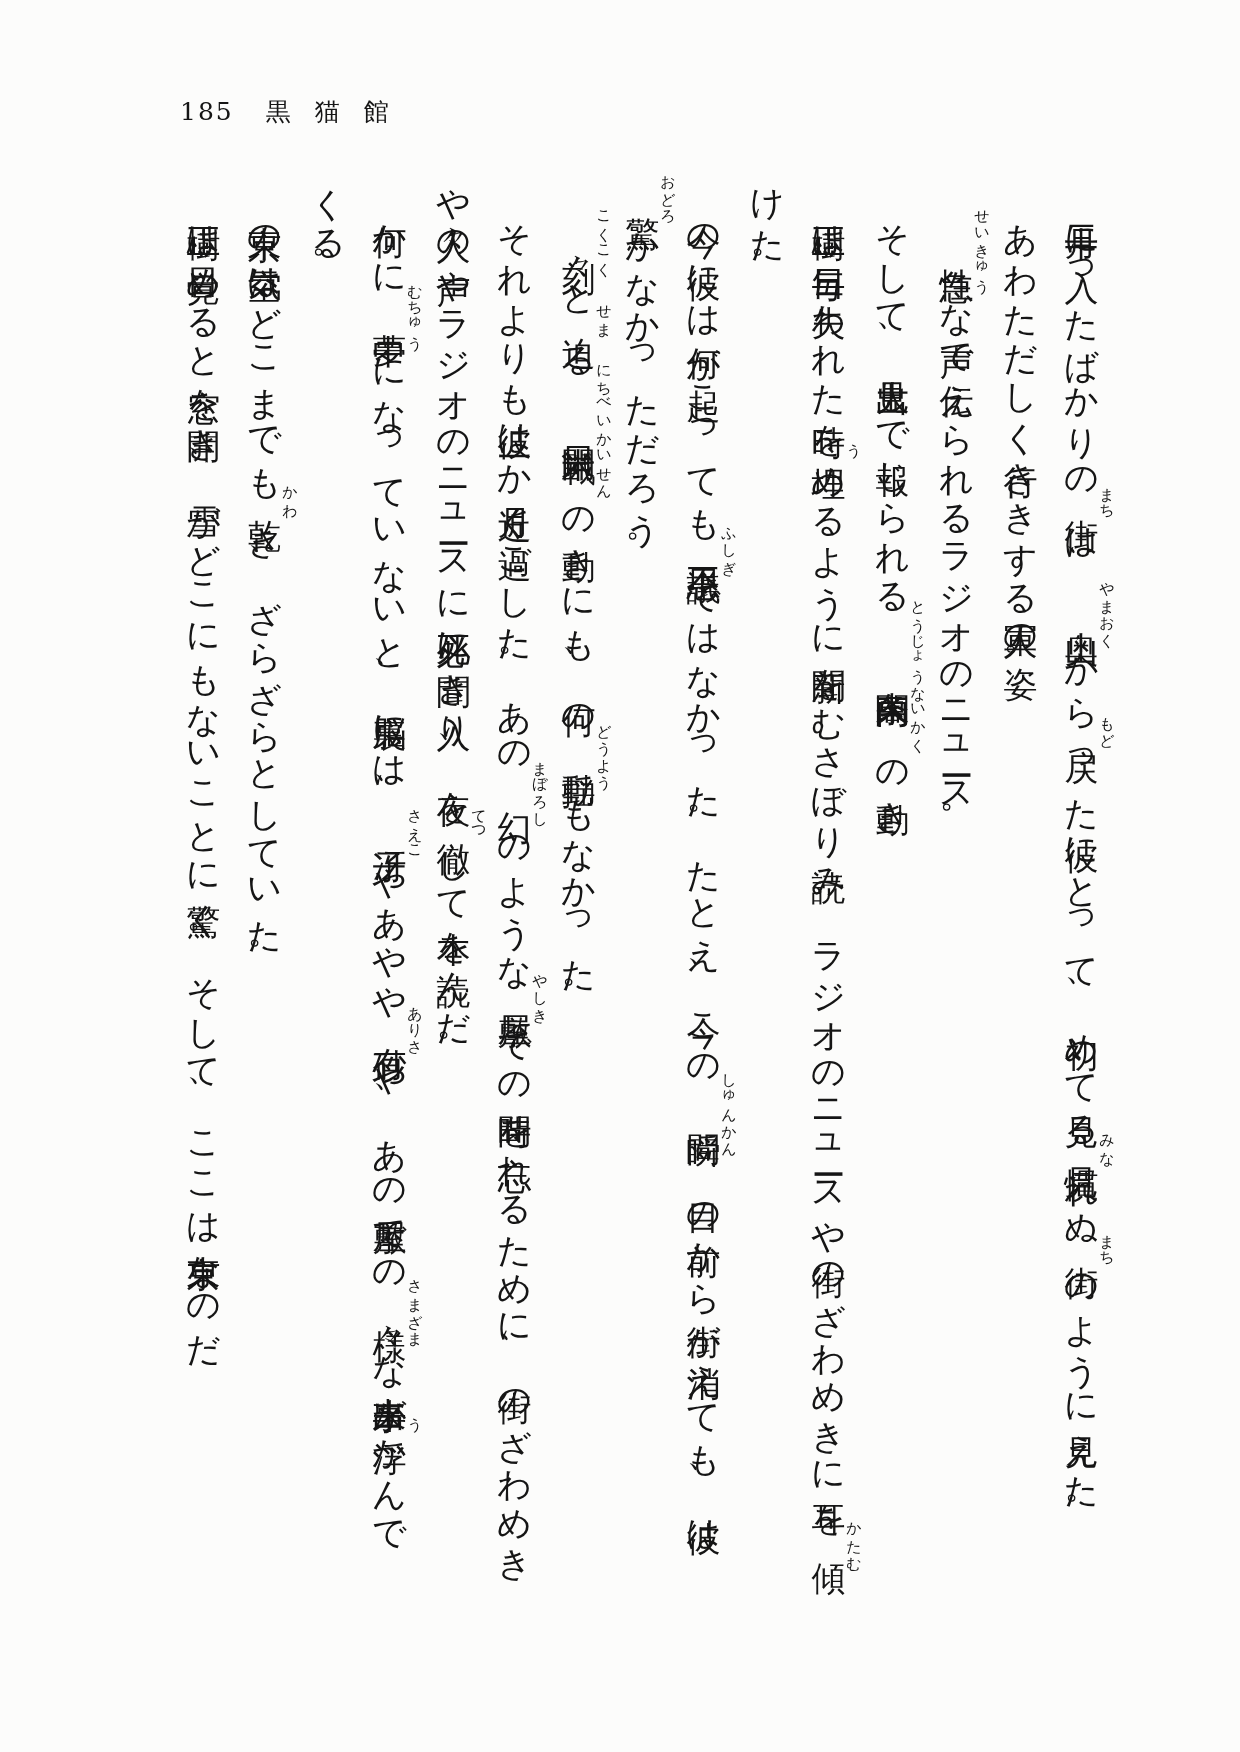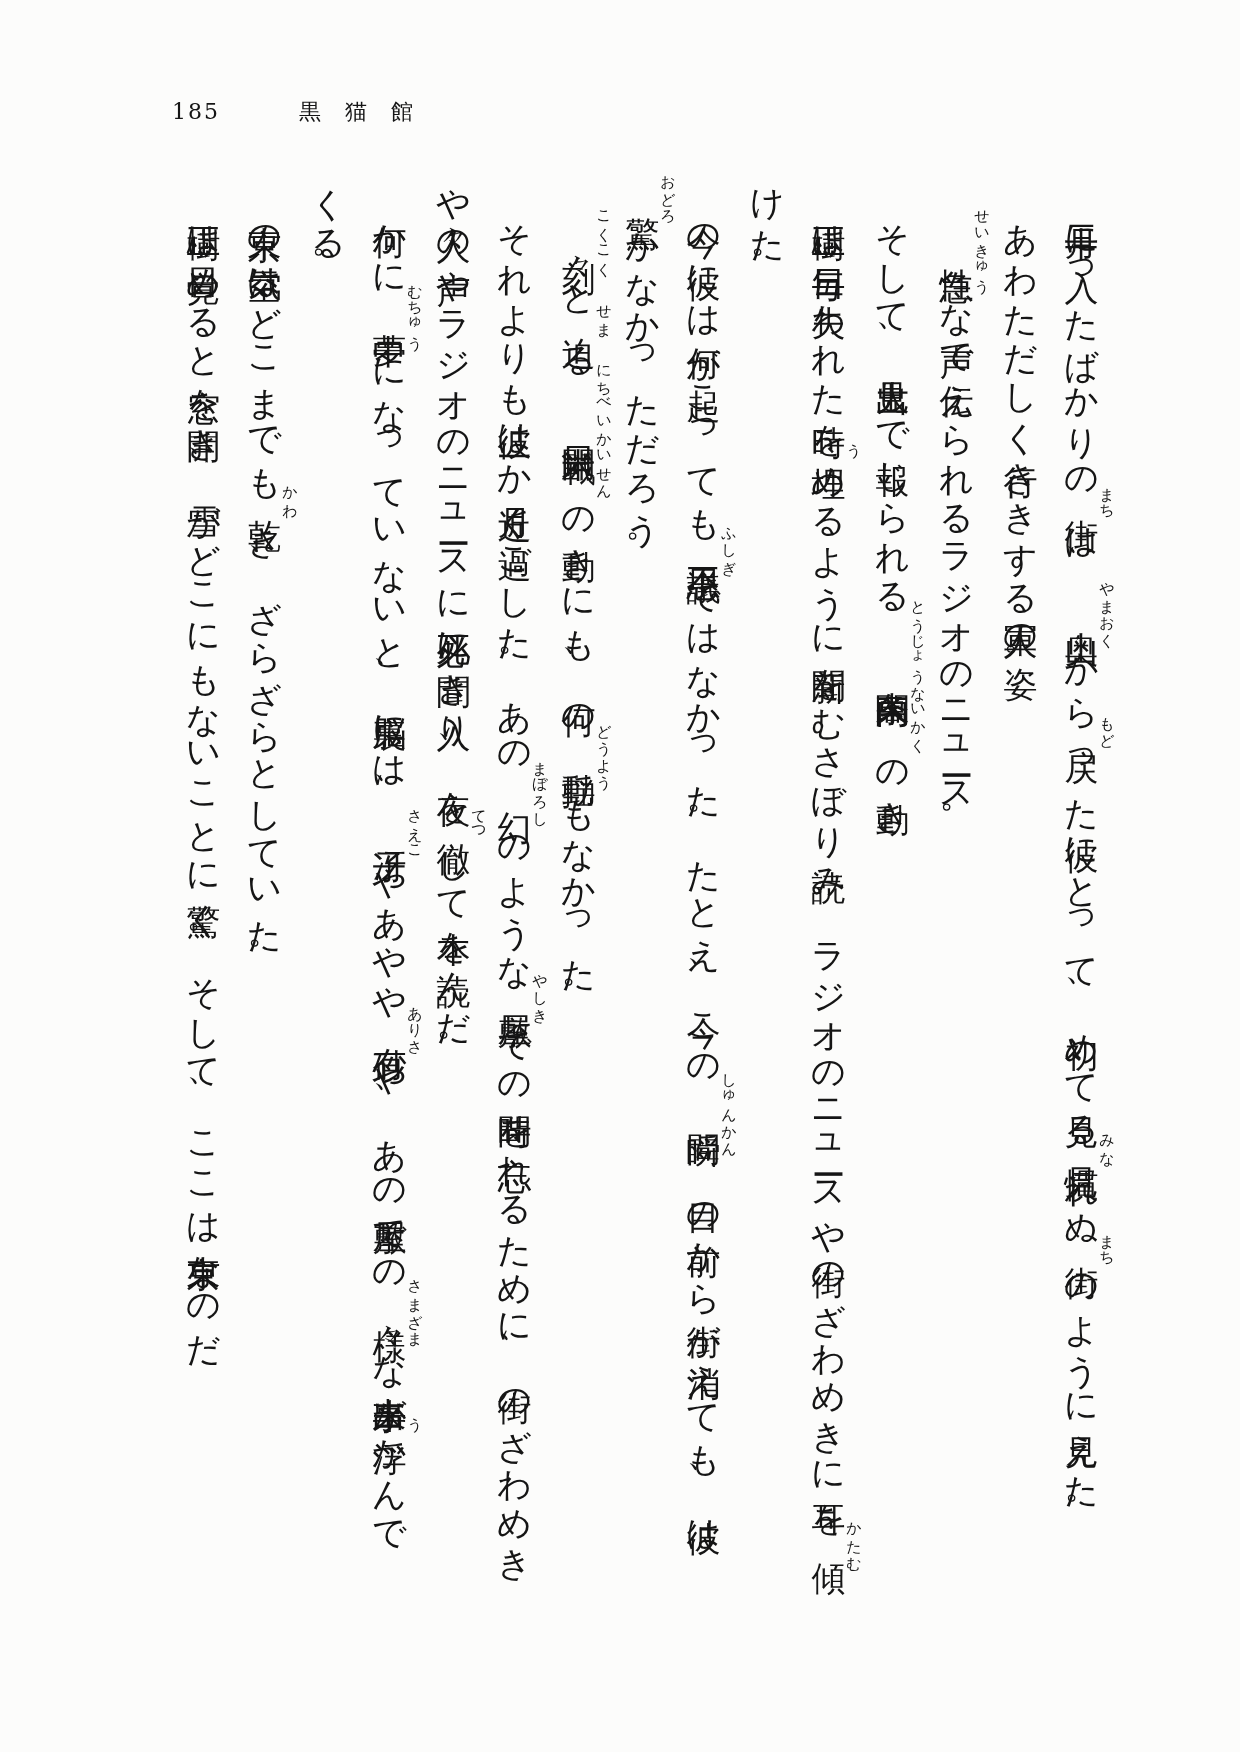--- a/index.html
+++ b/index.html
@@ -10,29 +10,30 @@
     margin: 0 auto;
     background: #fcfcfb;
     overflow: hidden;
     font-family: "DejaVu Serif", "Liberation Serif", serif;
     color: #151515;
   }
   
   .running-head {
     position: absolute;
     top: 96px;
-    left: 172px;
+    left: 180px;
     display: flex;
     align-items: flex-start;
-    font-size: 22px;
+    font-size: 25px;
     line-height: 32px;
     white-space: nowrap;
+    gap: 9px;
   }
   .page-number { letter-spacing: 2px; }
-  .book-title  { margin-left: 79px; letter-spacing: 24px; }
+  .book-title  { margin-left: 23px; letter-spacing: 24px; }
   
   .text-block {
     position: absolute;
     top: 165px;
     right: 125px;
     height: 1408px;
     writing-mode: vertical-rl;
     text-orientation: mixed;
     font-size: 34px;
     line-height: 61px;

